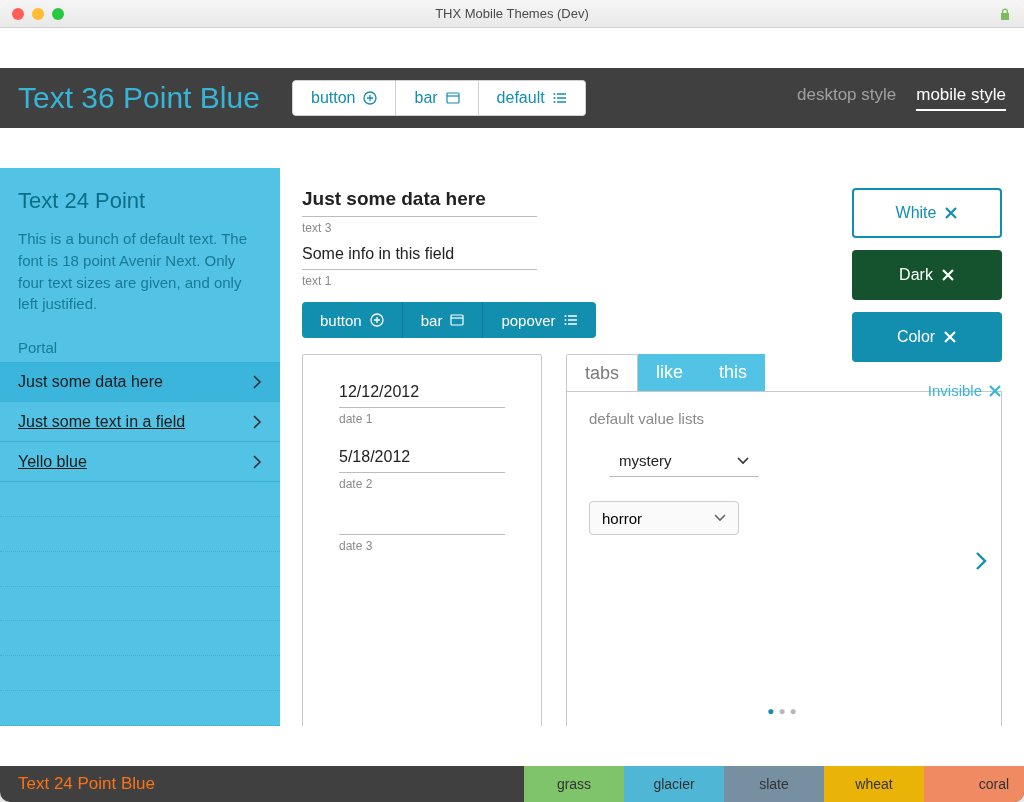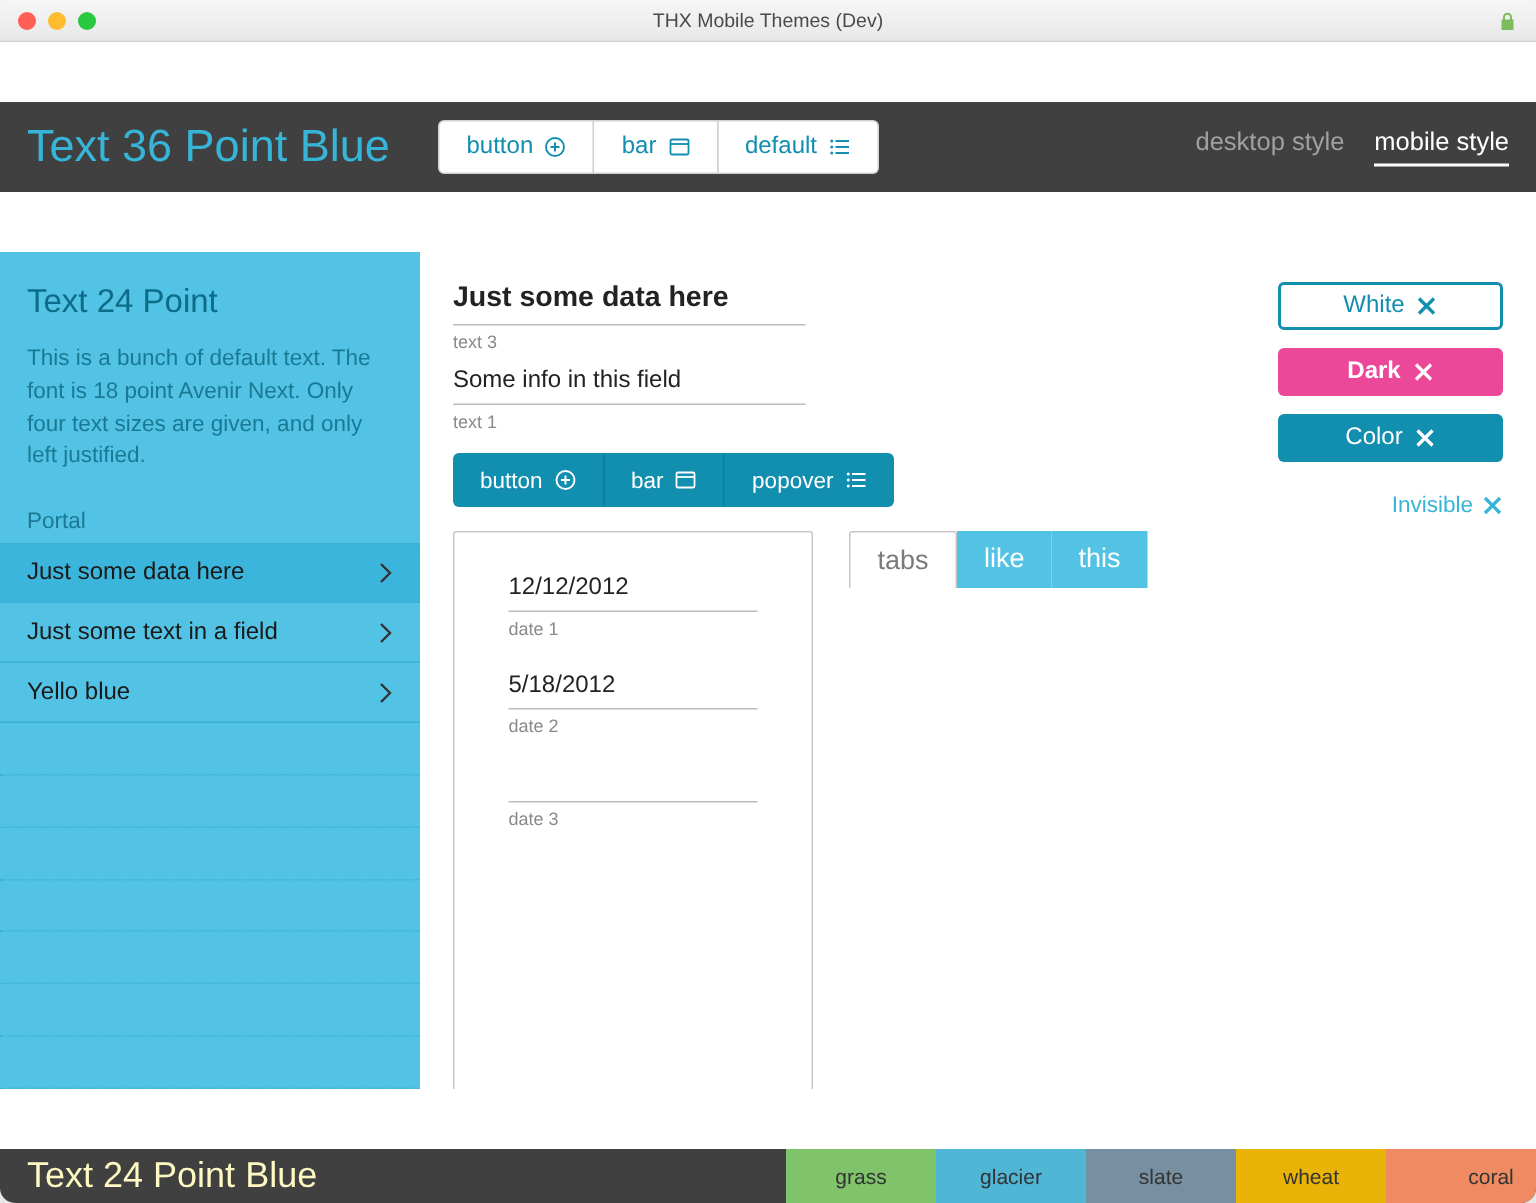--- a/index.html
+++ b/index.html
@@ -30,21 +30,21 @@
 
   
   .body { flex: 1; display: flex; min-height: 0; }
   .sidebar { width: 280px; background: #52c3e4; display: flex; flex-direction: column; }
   .sb-pad { padding: 20px 18px 10px; }
   .sb-h1 { color: #0d6d88; font-size: 22px; font-weight: 500; margin-bottom: 14px; }
   .sb-p  { color: #1a7a95; font-size: 15px; line-height: 1.45; }
   .sb-sec { color: #1a7a95; font-size: 15px; padding: 0 18px 6px; margin-top: 14px; }
   .portal-row { height: 40px; display: flex; align-items: center; justify-content: space-between; padding: 0 18px; border-top: 1px solid #3bb0d4; border-bottom: 1px solid #3bb0d4; color: #1a1a1a; cursor: pointer; }
   .portal-row.active { background: #3bb5dc; }
-  .portal-row + .portal-row { border-top: none; }
+  .portal-row + .portal-row { border-top: none; text-decoration: underline; }
   .portal-empty { flex: 1; display: flex; flex-direction: column; }
   .portal-empty div { flex: 1; border-bottom: 1px dotted #3bb0d4; }
 
   .main { flex: 1; background: #fff; padding: 20px 22px; position: relative; overflow: hidden; }
   .field { margin-bottom: 8px; }
   .field .val { font-size: 19px; font-weight: 600; color: #222; border-bottom: 1px solid #bcbcbc; padding-bottom: 6px; width: 235px; }
   .field .lbl { font-size: 12px; color: #8a8a8a; margin-top: 4px; }
 
   .pills { display: flex; margin-top: 14px; }
   .pills button { background: #128eaf; color: #fff; border: none; height: 36px; padding: 0 18px; font-size: 15px; display: flex; align-items: center; gap: 8px; cursor: pointer; }
@@ -66,29 +66,29 @@
   .tablbl { color: #8a8a8a; font-size: 15px; }
   .dd { margin-top: 18px; }
   .dd1 { width: 150px; height: 32px; display: flex; align-items: center; justify-content: space-between; padding: 0 10px; margin-left: 20px; color: #222; border-bottom: 1px solid #bbb; cursor: pointer; font-size: 15px; }
   .dd2 { width: 150px; height: 34px; display: flex; align-items: center; justify-content: space-between; padding: 0 12px; margin-top: 24px; border: 1px solid #ccc; border-radius: 4px; background: #fafafa; cursor: pointer; font-size: 15px; }
   .chev-right { position: absolute; right: 14px; top: 50%; transform: translateY(-50%); color: #128eaf; font-size: 22px; cursor: pointer; }
   .dots { position: absolute; bottom: 10px; left: 0; right: 0; text-align: center; font-size: 12px; color: #b8b8b8; letter-spacing: 4px; }
   .dots .on { color: #128eaf; }
 
   
   .rightcol { position: absolute; top: 20px; right: 22px; width: 150px; display: flex; flex-direction: column; gap: 12px; }
-  .rbtn { height: 32px; border-radius: 4px; display: flex; align-items: center; justify-content: center; gap: 8px; font-size: 16px; cursor: pointer; }
+  .rbtn { height: 50px; border-radius: 4px; display: flex; align-items: center; justify-content: center; gap: 8px; font-size: 16px; cursor: pointer; }
   .rbtn.white { background: #fff; color: #128eaf; border: 2px solid #128eaf; }
-  .rbtn.dark  { background: #ec4899; color: #fff; border: none; font-weight: bold; }
+  .rbtn.dark  { background: #14532d; color: #fff; border: none; }
   .rbtn.color { background: #128eaf; color: #fff; border: none; }
   .invisible-link { color: #36b5d8; text-align: right; margin-top: 8px; font-size: 15px; cursor: pointer; display: flex; align-items: center; justify-content: flex-end; gap: 6px; }
 
   
   .footer { height: 36px; background: #404040; display: flex; align-items: center; flex: 0 0 36px; }
-  .footer-title { color: #fef9c3; font-size: 24px; font-weight: 500; padding-left: 18px; flex: 1; }
+  .footer-title { color: #f97316; font-size: 17px; font-weight: 500; padding-left: 18px; flex: 1; }
   .swatches { display: flex; height: 100%; }
   .swatch { width: 100px; display: flex; align-items: center; justify-content: center; font-size: 14px; color: #333; }
 
   
   svg { display: inline-block; vertical-align: middle; }
 </style>
 </head>
 <body>
 
 <div class="window">
@@ -223,20 +223,43 @@
           <div class="dval" style="height:22px;"></div>
           <div class="dlbl">date 3</div>
         </div>
 
         <div class="tabpanel">
           <div class="tabsrow">
             <div class="tabx active">tabs</div>
             <div class="tabx inactive">like</div>
             <div class="tabx inactive">this</div>
           </div>
+          <div class="tabbody">
+            <div class="tablbl">default value lists</div>
+            <div class="dd">
+              <div class="dd1">
+                <span>mystery</span>
+                <svg width="12" height="8" viewBox="0 0 12 8">
+                    <path fill="none" stroke="#333" stroke-width="1.6" d="M1 1l5 5 5-5"></path>
+                  </svg>
+              </div>
+              <div class="dd2">
+                <span>horror</span>
+                <svg width="12" height="8" viewBox="0 0 12 8">
+                    <path fill="none" stroke="#666" stroke-width="1.6" d="M1 1l5 5 5-5"></path>
+                  </svg>
+              </div>
+            </div>
+            <div class="chev-right">
+              <svg width="12" height="18" viewBox="0 0 12 18">
+                  <path fill="none" stroke="#128eaf" stroke-width="2.4" d="M2 1l8 8-8 8"></path>
+                </svg>
+            </div>
+            <div class="dots"><span class="on">●</span>●●</div>
+          </div>
         </div>
       </div>
 
       <div class="rightcol">
         <div class="rbtn white">
           <span>White</span>
           <svg width="14" height="14" viewBox="0 0 14 14">
               <path stroke="#128eaf" stroke-width="2.2" d="M2 2l10 10M12 2L2 12"></path>
             </svg>
         </div>

